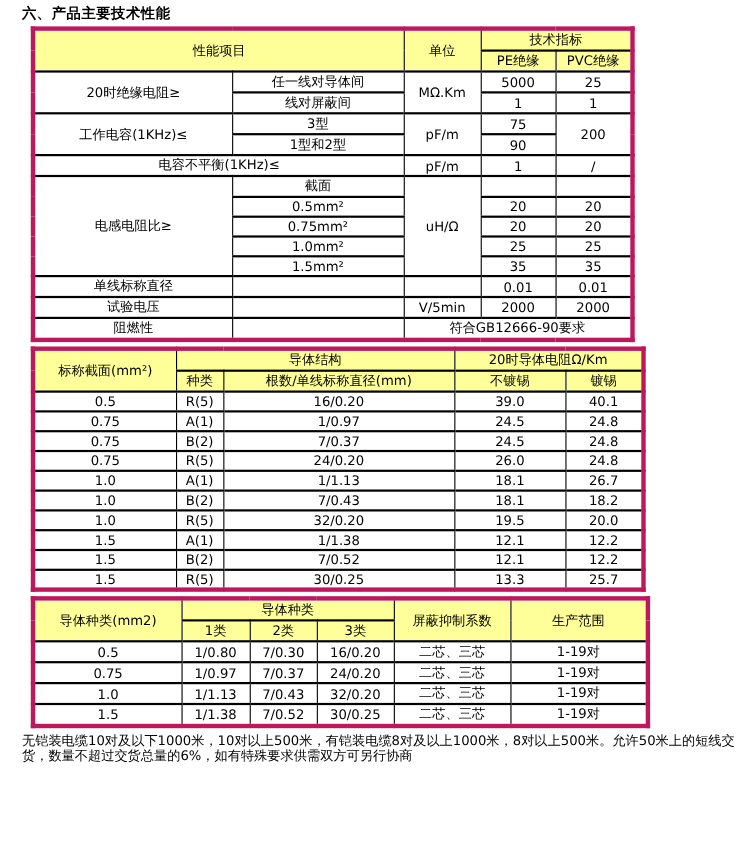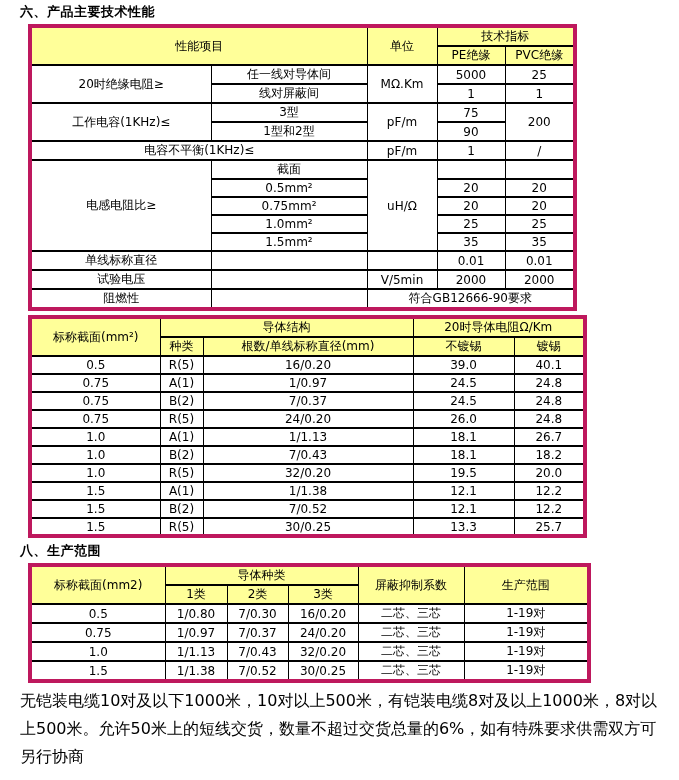--- a/index.html
+++ b/index.html
@@ -20,21 +20,21 @@
     border-style:solid; border-color:#000; border-width:2px 1px;
     font-size:12px; font-weight:normal; text-align:center; vertical-align:middle;
     padding:0 2px; white-space:nowrap; overflow:hidden;
   }
   th { background:#FFFF99; }
   .t6 th, .t6 td { height:18px; }
   .t7 th { height:17px; }
   .t7 td { height:18px; }
   .t8 th, .t8 td { height:19px; }
   p.delivery-text {
-    font-size:16px; line-height:28px; margin:3px 0 0 0; width:651px;
+    font-size:12px; line-height:14px; margin:3px 0 0 0; width:651px;
   }
 </style>
 </head>
 <body>
 
 <div class="doc">
 
   <h2 class="sec-heading">六、产品主要技术性能</h2>
 
   <table class="t6">
@@ -220,34 +220,33 @@
     <tr>
       <td>1.5</td>
       <td>R(5)</td>
       <td>30/0.25</td>
       <td>13.3</td>
       <td>25.7</td>
     </tr>
   </tbody>
     </table>
 
-  <h2 class="sec-heading">八、生产范围</h2>
 
   <table class="t8">
     <colgroup>
       <col style="width:135px">
         <col style="width:62px">
         <col style="width:61px">
         <col style="width:70px">
         <col style="width:106px">
         <col style="width:125px">
     </colgroup>
     <tbody>
         <tr>
-      <th rowspan="2">标称截面(mm2)</th>
+      <th rowspan="2">导体种类(mm2)</th>
       <th colspan="3">导体种类</th>
       <th rowspan="2">屏蔽抑制系数</th>
       <th rowspan="2">生产范围</th>
     </tr>
     <tr>
       <th>1类</th>
       <th>2类</th>
       <th>3类</th>
     </tr>
     <tr>

